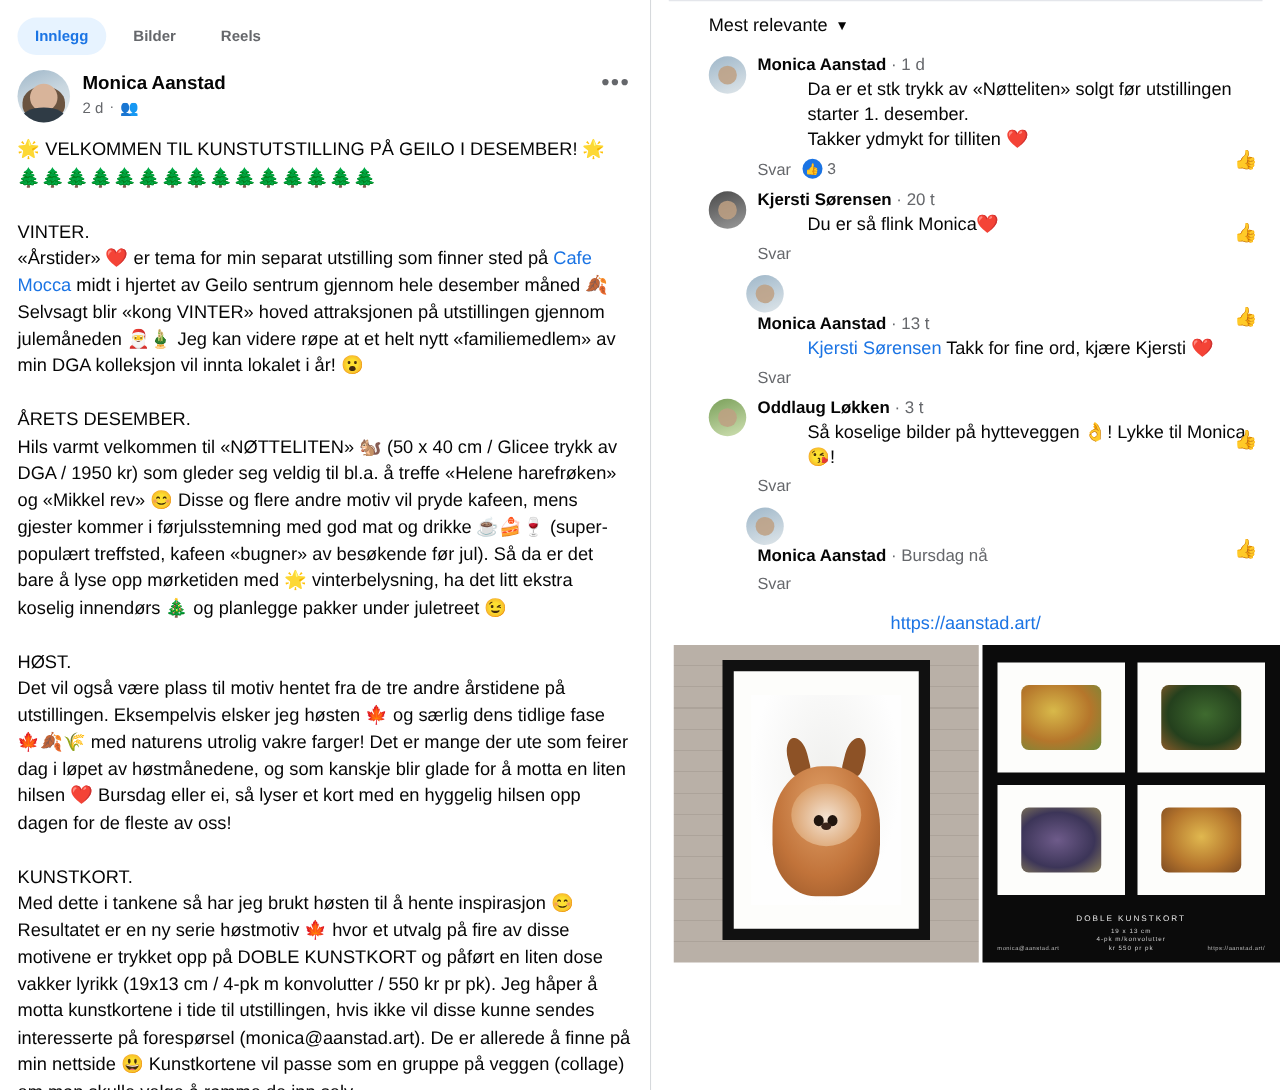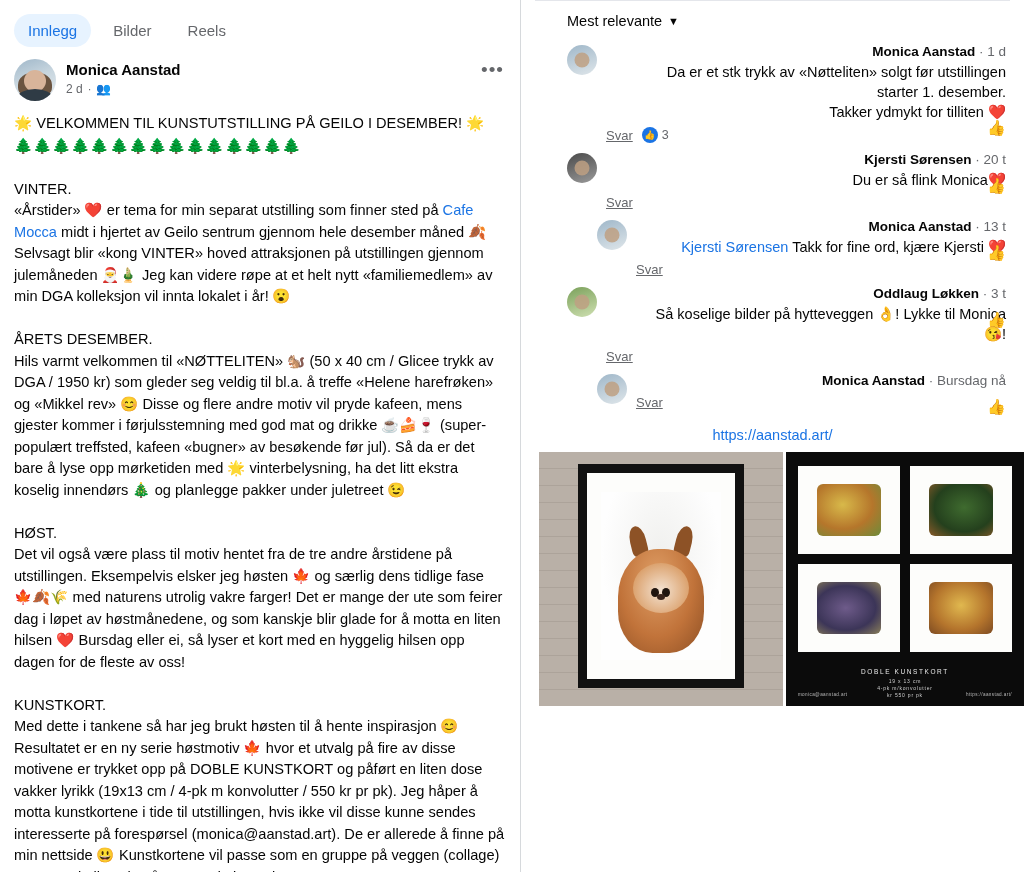--- a/index.html
+++ b/index.html
@@ -24,22 +24,22 @@
     position: relative;
     overflow: hidden;
   }
   .tabs {
     display: flex;
     align-items: center;
     gap: 8px;
     padding: 14px 14px 8px 14px;
   }
   .tab {
-    font-size: 15px;
-    font-weight: normal;
+    font-size: 12px;
+    font-weight: bold;
     color: #65676b;
     padding: 8px 14px;
     border-radius: 18px;
     cursor: pointer;
     white-space: nowrap;
   }
   .tab.active {
     color: #1b74e4;
     background: #e7f3ff;
   }
@@ -160,23 +160,22 @@
     padding: 12px 0 8px 46px;
     font-size: 14.5px;
     color: #050505;
     cursor: pointer;
   }
   .caret { font-size: 11px; color: #050505; }
   .comment {
     display: flex;
     padding: 6px 18px 2px 46px;
     align-items: flex-start;
-    text-align: right;
-  }
-  .comment.indent { padding-left: 76px; }
+  }
+  .comment.indent { padding-left: 76px; flex-direction: column; }
   .c-avatar {
     width: 30px; height: 30px;
     border-radius: 50%;
     flex: 0 0 30px;
     overflow: hidden;
     position: relative;
     margin-top: 2px;
   }
   .c-avatar.a1 { background: linear-gradient(160deg,#9fb7c9,#dfe6ea); }
   .c-avatar.a2 { background: linear-gradient(160deg,#4a4a4a,#9a9a9a); }
@@ -204,21 +203,21 @@
   }
   .c-text .mention { color: #1b74e4; }
   .c-actions {
     margin-top: 5px;
     display: flex;
     align-items: center;
     gap: 9px;
     font-size: 13px;
     color: #65676b;
   }
-  .c-actions .reply { font-weight: normal; cursor: pointer; text-decoration: underline; }
+  .c-actions .reply { font-weight: normal; cursor: pointer; }
   .like-pill {
     display: inline-flex;
     align-items: center;
     gap: 4px;
     font-size: 12.5px;
     color: #65676b;
   }
   .like-badge {
     width: 16px; height: 16px;
     border-radius: 50%;

